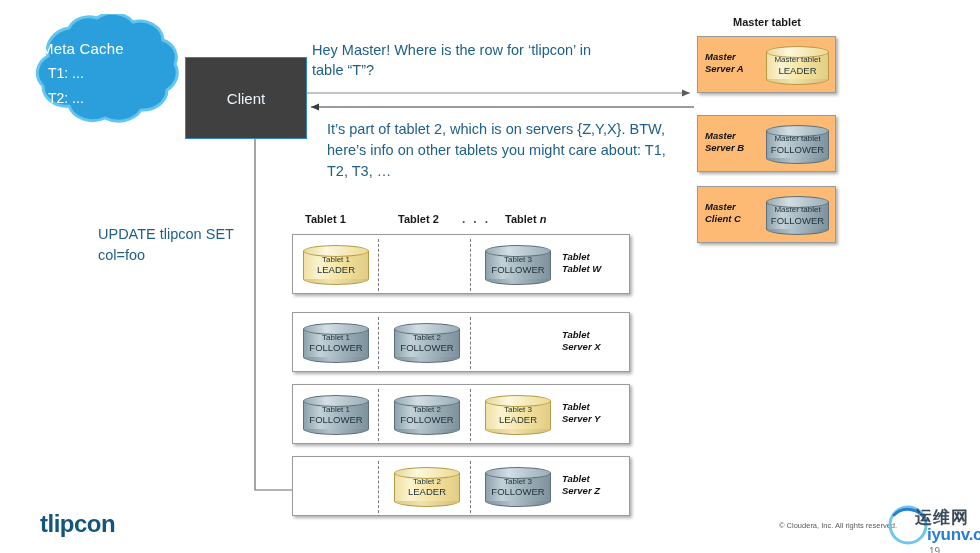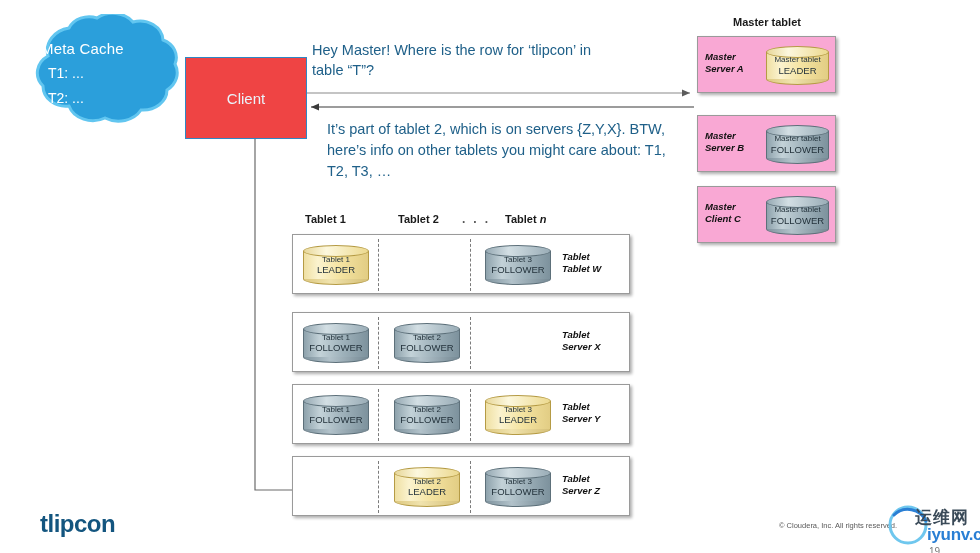--- a/index.html
+++ b/index.html
@@ -16,21 +16,21 @@
   .cloud-wrap{position:absolute;left:8px;top:14px;width:180px;height:140px;}
   .cloud-wrap svg{position:absolute;left:0;top:0;}
   .cloud-text{position:absolute;left:0;top:0;width:180px;height:140px;}
   .cloud-title{position:absolute;left:33px;top:26px;color:#ffffff;font-size:15px;letter-spacing:.2px;}
   .cloud-line{position:absolute;left:40px;color:#ffffff;font-size:14px;}
   .cl1{top:51px;} .cl2{top:76px;} .cl3{top:101px;}
 
   
   .client-box{
     position:absolute;left:185px;top:57px;width:122px;height:82px;
-    background:#ef4444;border:1px solid #2E87C4;
+    background:#404040;border:1px solid #2E87C4;
     box-sizing:border-box;
   }
   .client-label{
     position:absolute;left:0;top:0;width:100%;height:100%;
     display:flex;align-items:center;justify-content:center;
     color:#EAF3FA;font-size:15px;
   }
 
   
   .q-text{position:absolute;left:312px;top:40px;width:300px;color:#1F6089;font-size:14.5px;line-height:20px;}
@@ -38,21 +38,21 @@
   .update-text{position:absolute;left:98px;top:224px;width:170px;color:#1F6089;font-size:14.5px;line-height:21px;}
 
   
   .conn{position:absolute;left:0;top:0;width:980px;height:553px;pointer-events:none;}
 
   
   .master-title{position:absolute;left:697px;top:16px;width:140px;text-align:center;
       font-size:11px;font-weight:bold;color:#1a1a1a;}
   .msvr{
     position:absolute;left:697px;width:139px;height:57px;
-    background:#f9a8d4;border:1px solid #9a9a9a;
+    background:#fdba74;border:1px solid #9a9a9a;
     box-shadow:2px 2px 3px rgba(0,0,0,.32);
     box-sizing:border-box;
   }
   .msvr.a{top:36px;} .msvr.b{top:115px;} .msvr.c{top:186px;}
   .msvr-name{
     position:absolute;left:7px;top:14px;width:56px;
     font-size:9.5px;font-weight:bold;font-style:italic;color:#111;line-height:12px;
   }
 
   
@@ -166,20 +166,21 @@
 
     <line x1="307" y1="93" x2="690" y2="93" stroke="#8a8a8a" stroke-width="1.2" marker-end="url(#arr)"></line>
 
     <line x1="694" y1="107" x2="311" y2="107" stroke="#3a3a3a" stroke-width="1.2" marker-end="url(#arrL)"></line>
 
     <path d="M255 139 L255 490 L392 490" stroke="#6b6b6b" stroke-width="1.2" fill="none" marker-end="url(#arr)"></path>
   </svg>
 
   <div class="q-text">Hey Master! Where is the row for ‘tlipcon’ in table “T”?</div>
   <div class="a-text">It’s part of tablet 2, which is on servers {Z,Y,X}. BTW, here’s info on other tablets you might care about: T1, T2, T3, …</div>
+  <div class="update-text">UPDATE tlipcon SET col=foo</div>
 
   <div class="master-title">Master tablet</div>
 
   <div class="msvr a">
     <div class="msvr-name">
       <span>Master</span><br>
       <span>Server A</span>
     </div>
     <div class="cyl y" style="left:68px;top:9px;width:63px;height:39px;">
       <div class="bot"></div>

